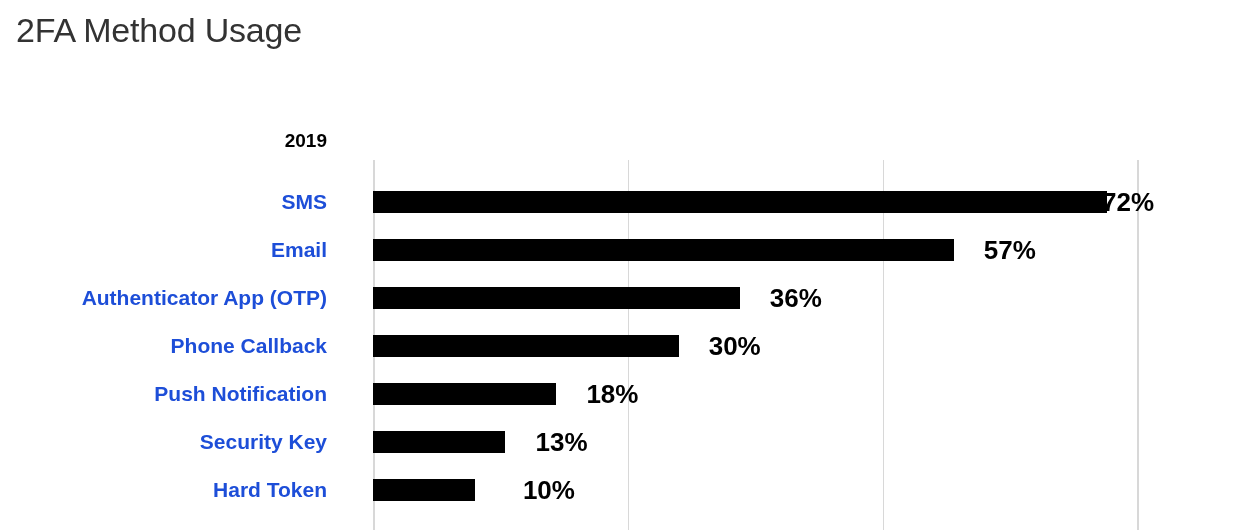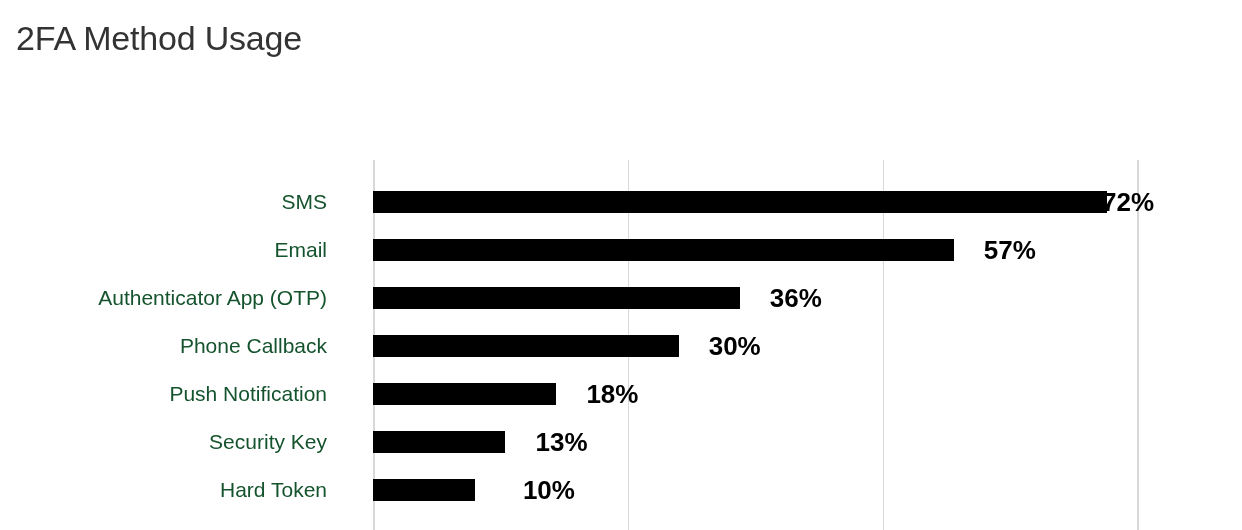--- a/index.html
+++ b/index.html
@@ -20,21 +20,21 @@
     position: absolute;
     left: 0; top: 0;
     width: 1242px;
     height: 530px;
   }
 
   
   .chart-title {
     position: absolute;
     left: 16px;
-    top: 19px;
+    top: 11px;
     font-size: 34px;
     font-weight: 300;
     color: #333333;
     letter-spacing: -0.2px;
     white-space: nowrap;
   }
 
   
   .series-header {
     position: absolute;
@@ -87,22 +87,22 @@
   }
 
   .cat-label {
     position: absolute;
     left: 20px;
     width: 307px;
     top: 50%;
     transform: translateY(-50%);
     text-align: right;
     font-size: 21px;
-    font-weight: 400;
-    color: #14532d;
+    font-weight: 700;
+    color: #1d4ed8;
     white-space: nowrap;
   }
 
   .bar {
     position: absolute;
     left: 373px;
     top: 50%;
     transform: translateY(-50%);
     height: 22px;
     background: #000000;
@@ -118,20 +118,21 @@
     white-space: nowrap;
   }
 </style>
 </head>
 <body>
 
 <div id="chart-root">
 
   <div class="chart-title">2FA Method Usage</div>
 
+  <div class="series-header">2019</div>
 
   <div class="plot-area">
     <div class="gridlines" id="gridlines">
         <div class="gridline" style="left: 0px;"></div>
         <div class="gridline" style="left: 254.75px;"></div>
         <div class="gridline" style="left: 509.5px;"></div>
         <div class="gridline" style="left: 764.25px;"></div>
       </div>
   </div>
 

